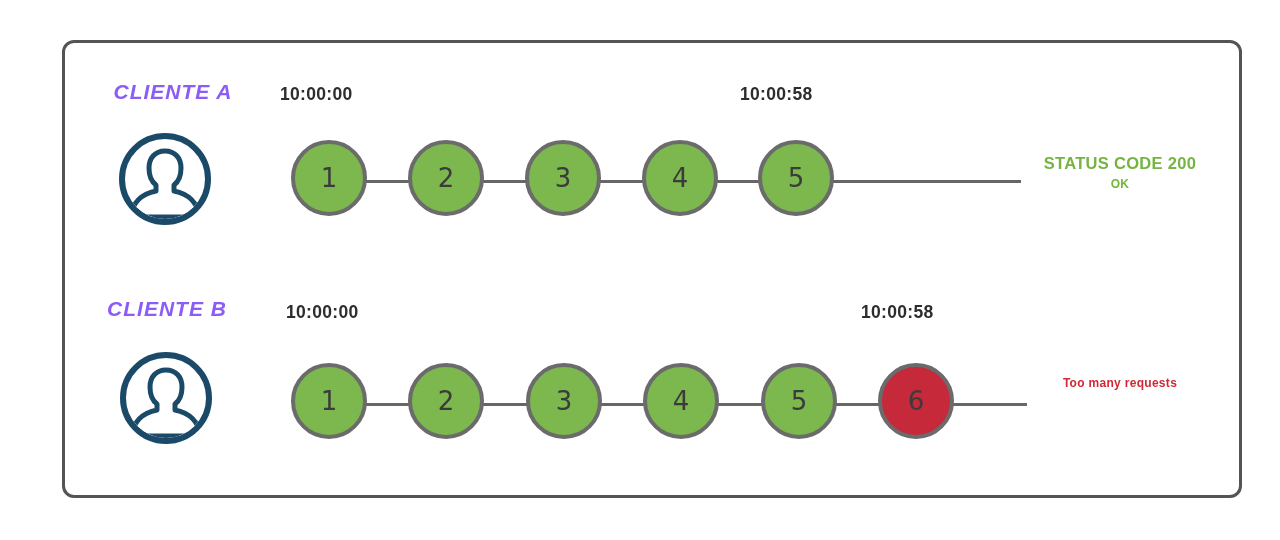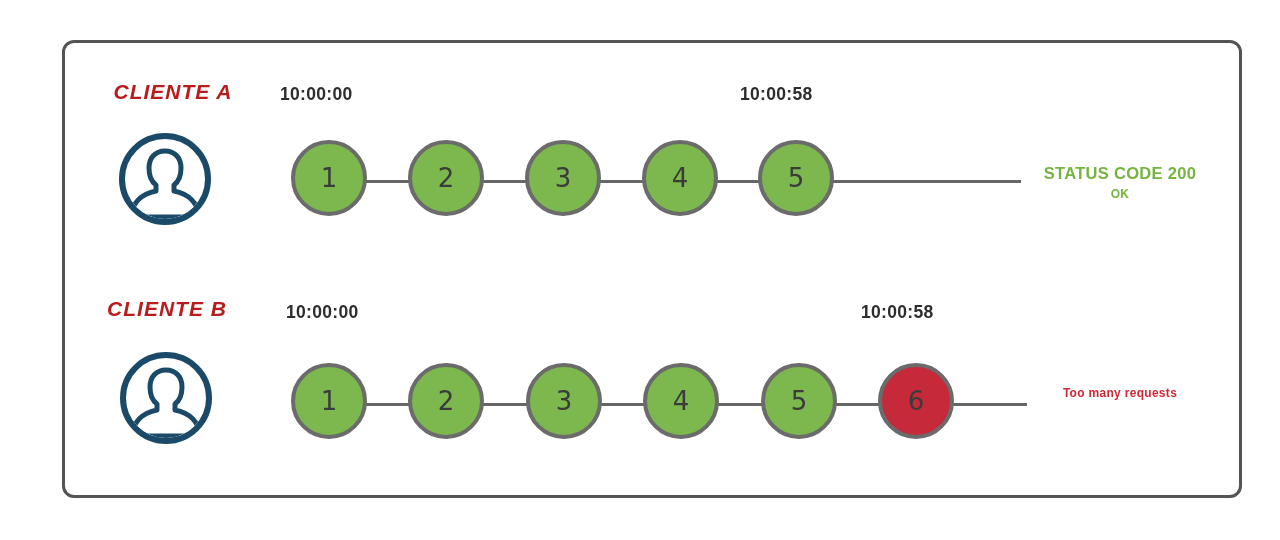--- a/index.html
+++ b/index.html
@@ -16,21 +16,21 @@
   *{margin:0;padding:0;box-sizing:border-box;}
   html,body{width:1280px;height:540px;background:#ffffff;overflow:hidden;
     font-family:"Liberation Sans", sans-serif;}
   .stage{position:relative;width:1280px;height:540px;}
 
   .frame{position:absolute;left:62px;top:40px;width:1180px;height:458px;
     border:3px solid var(--frame-gray);border-radius:12px;background:#fff;}
 
   .client-label{position:absolute;width:150px;text-align:center;
     font-size:21px;font-weight:700;font-style:italic;letter-spacing:1px;
-    color:#b91c1c;}
+    color:#8b5cf6;}
   .client-label.a{left:98px;top:80px;}
   .client-label.b{left:92px;top:297px;}
 
   .user-icon{position:absolute;width:96px;height:96px;}
   .user-icon.a{left:117px;top:131px;}
   .user-icon.b{left:118px;top:350px;}
 
   .timestamp{position:absolute;width:120px;text-align:left;
     font-size:17.5px;font-weight:700;color:var(--text-dark);letter-spacing:0.3px;}
   .ts-a-start{left:280px;top:84px;}
@@ -48,21 +48,21 @@
     font-family:"DejaVu Sans", sans-serif;font-size:26px;color:#3b3b3b;}
   .circle[data-state="blocked"]{background:var(--red);}
   .row-a{top:140px;}
   .row-b{top:363px;}
   .cx1{left:291px;}.cx2{left:408px;}.cx3{left:525px;}
   .cx4{left:642px;}.cx5{left:758px;}
   .bx1{left:291px;}.bx2{left:408px;}.bx3{left:526px;}
   .bx4{left:643px;}.bx5{left:761px;}.bx6{left:878px;}
 
   .status{position:absolute;width:190px;text-align:center;font-weight:700;
-    line-height:21px;letter-spacing:0.3px;margin-top:10px;}
+    line-height:21px;letter-spacing:0.3px;}
   .status .l1{font-size:16.5px;}
   .status .l2{font-size:12px;}
   .status.ok{left:1025px;top:153px;color:var(--green-text);}
   .status.blocked{left:1025px;top:373px;color:var(--red-text);}
 </style>
 </head>
 <body>
 
 <div class="stage">
 

